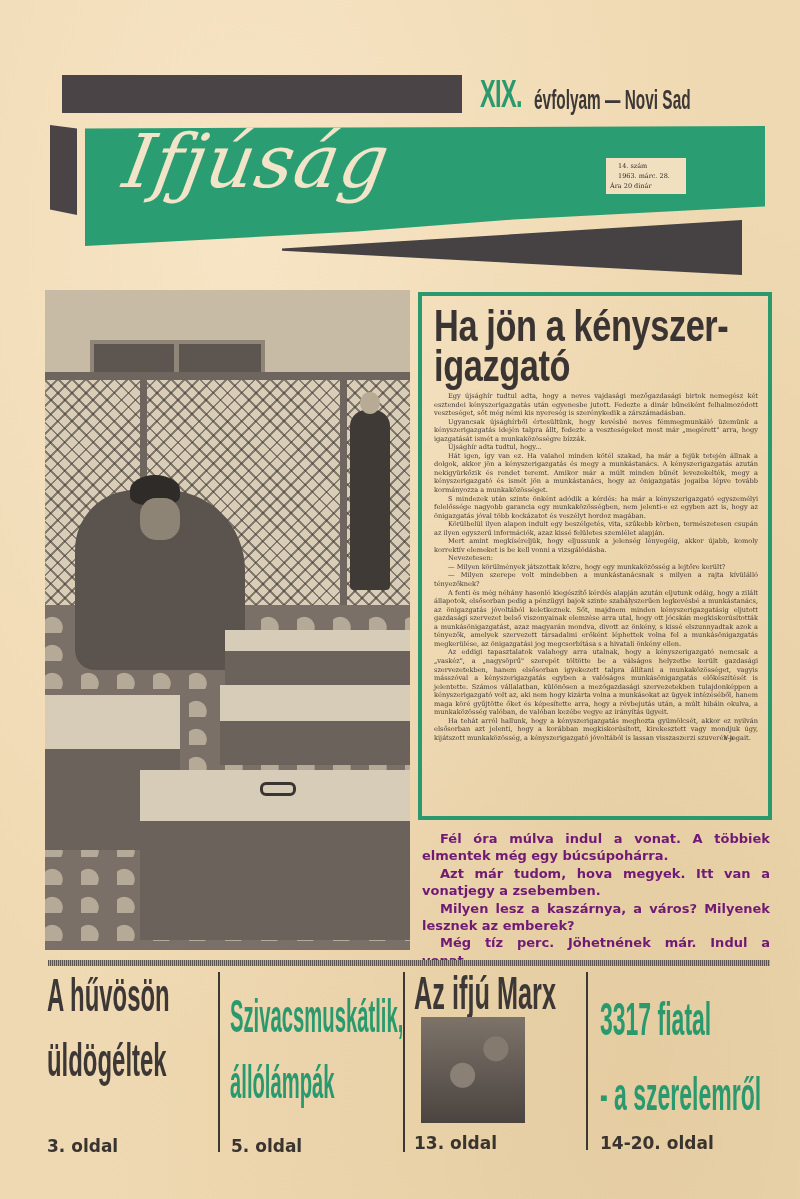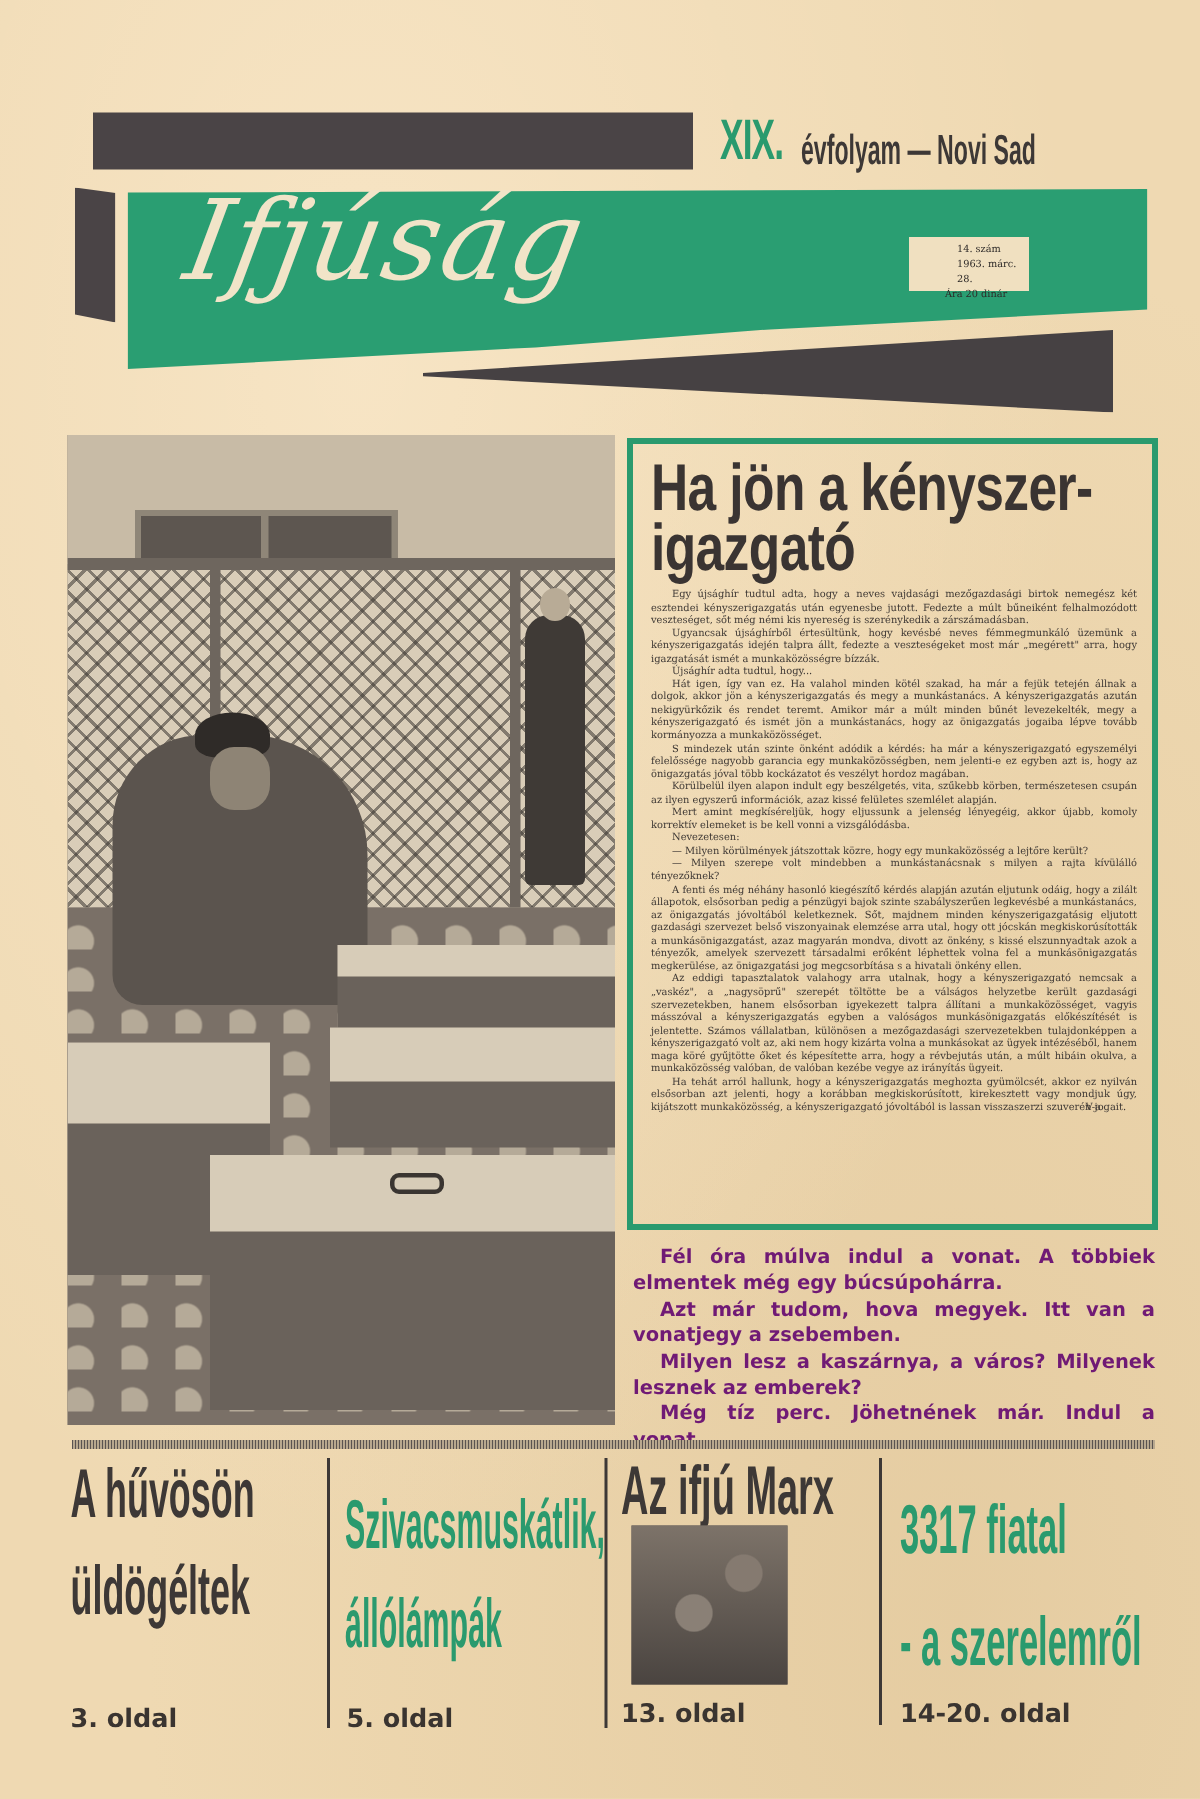--- a/index.html
+++ b/index.html
@@ -17,21 +17,21 @@
   
   .top-dark-bar { left: 62px; top: 75px; width: 400px; height: 38px; background: #4a4446; }
   .volume-line { left: 480px; top: 72px; height: 44px; display: flex; align-items: flex-end; gap: 6px; white-space: nowrap; }
   .vol-roman { font-family: "Liberation Sans", sans-serif; font-weight: bold; font-size: 38px; color: #2a9a6e; transform: scaleX(0.62); transform-origin: left bottom; display: inline-block; letter-spacing: -1px; width: 48px; }
   .vol-rest { font-family: "Liberation Sans", sans-serif; font-weight: bold; font-size: 28px; color: #3d3836; transform: scaleX(0.55); transform-origin: left bottom; display: inline-block; line-height: 1; margin-bottom: 2px; }
   .left-dark-tab { left: 50px; top: 125px; width: 27px; height: 90px; background: #4a4446; clip-path: polygon(0 0, 100% 4%, 100% 100%, 0 94%); }
   .green-banner { left: 85px; top: 126px; width: 680px; height: 120px; background: #2a9e72;
     clip-path: polygon(0 2%, 100% 0, 100% 67%, 63% 78%, 40% 88%, 0 100%); }
   .title-script { left: 125px; top: 118px; font-family: "DejaVu Serif", serif; font-style: italic; font-size: 74px; color: #f1e4c8; letter-spacing: 1px; transform: skewX(-10deg); }
   .issue-box { left: 606px; top: 158px; width: 80px; height: 36px; background: #f0e0c0; padding: 3px 4px; font-size: 6.5px; line-height: 10px; color: #2e2a28; }
-  .issue-box div { padding-left: 8px; margin-left: 20px; }
+  .issue-box div { padding-left: 8px; }
   .issue-box div:last-child { padding-left: 0; }
   .dark-wedge { left: 282px; top: 220px; width: 460px; height: 55px; background: #464143;
     clip-path: polygon(0 52%, 100% 0, 100% 100%, 0 56%); }
 
   
   .photo { left: 45px; top: 290px; width: 365px; height: 660px; background: #8a8078; overflow: hidden; }
   .photo .wall { position: absolute; left: 0; top: 0; width: 100%; height: 120px; background: #c8bba6; }
   .photo .window { position: absolute; left: 45px; top: 50px; width: 175px; height: 130px; background: #5d5650; border: 4px solid #8f8678; }
   .photo .window::before { content: ""; position: absolute; left: 0; right: 0; top: 28px; height: 4px; background: #8f8678; }
   .photo .window::after { content: ""; position: absolute; top: 0; bottom: 0; left: 80px; width: 5px; background: #8f8678; }
@@ -120,21 +120,21 @@
     <div class="handle" style="left:120px;top:12px;"></div>
   </div>
 </div>
 
 <div class="abs article-box">
   <div class="headline">
     <div>Ha jön a kényszer-</div>
     <div>igazgató</div>
   </div>
   <div class="article-body">
-    <p>Egy újsághír tudtul adta, hogy a neves vajdasági mezőgazdasági birtok nemegész két esztendei kényszerigazgatás után egyenesbe jutott. Fedezte a múlt bűneiként felhalmozódott veszteséget, sőt még némi kis nyereség is szerénykedik a zárszámadásban.</p>
+    <p>Egy újsághír tudtul adta, hogy a neves vajdasági mezőgazdasági birtok nemegész két esztendei kényszerigazgatás után egyenesbe jutott. Fedezte a dinár bűneiként felhalmozódott veszteséget, sőt még némi kis nyereség is szerénykedik a zárszámadásban.</p>
     <p>Ugyancsak újsághírből értesültünk, hogy kevésbé neves fémmegmunkáló üzemünk a kényszerigazgatás idején talpra állt, fedezte a veszteségeket most már „megérett" arra, hogy igazgatását ismét a munkaközösségre bízzák.</p>
     <p>Újsághír adta tudtul, hogy...</p>
     <p>Hát igen, így van ez. Ha valahol minden kötél szakad, ha már a fejük tetején állnak a dolgok, akkor jön a kényszerigazgatás és megy a munkástanács. A kényszerigazgatás azután nekigyürkőzik és rendet teremt. Amikor már a múlt minden bűnét levezekelték, megy a kényszerigazgató és ismét jön a munkástanács, hogy az önigazgatás jogaiba lépve tovább kormányozza a munkaközösséget.</p>
     <p>S mindezek után szinte önként adódik a kérdés: ha már a kényszerigazgató egyszemélyi felelőssége nagyobb garancia egy munkaközösségben, nem jelenti-e ez egyben azt is, hogy az önigazgatás jóval több kockázatot és veszélyt hordoz magában.</p>
     <p>Körülbelül ilyen alapon indult egy beszélgetés, vita, szűkebb körben, természetesen csupán az ilyen egyszerű információk, azaz kissé felületes szemlélet alapján.</p>
     <p>Mert amint megkíséreljük, hogy eljussunk a jelenség lényegéig, akkor újabb, komoly korrektív elemeket is be kell vonni a vizsgálódásba.</p>
     <p>Nevezetesen:</p>
     <p>— Milyen körülmények játszottak közre, hogy egy munkaközösség a lejtőre került?</p>
     <p>— Milyen szerepe volt mindebben a munkástanácsnak s milyen a rajta kívülálló tényezőknek?</p>
     <p>A fenti és még néhány hasonló kiegészítő kérdés alapján azután eljutunk odáig, hogy a zilált állapotok, elsősorban pedig a pénzügyi bajok szinte szabályszerűen legkevésbé a munkástanács, az önigazgatás jóvoltából keletkeznek. Sőt, majdnem minden kényszerigazgatásig eljutott gazdasági szervezet belső viszonyainak elemzése arra utal, hogy ott jócskán megkiskorúsították a munkásönigazgatást, azaz magyarán mondva, divott az önkény, s kissé elszunnyadtak azok a tényezők, amelyek szervezett társadalmi erőként léphettek volna fel a munkásönigazgatás megkerülése, az önigazgatási jog megcsorbítása s a hivatali önkény ellen.</p>

